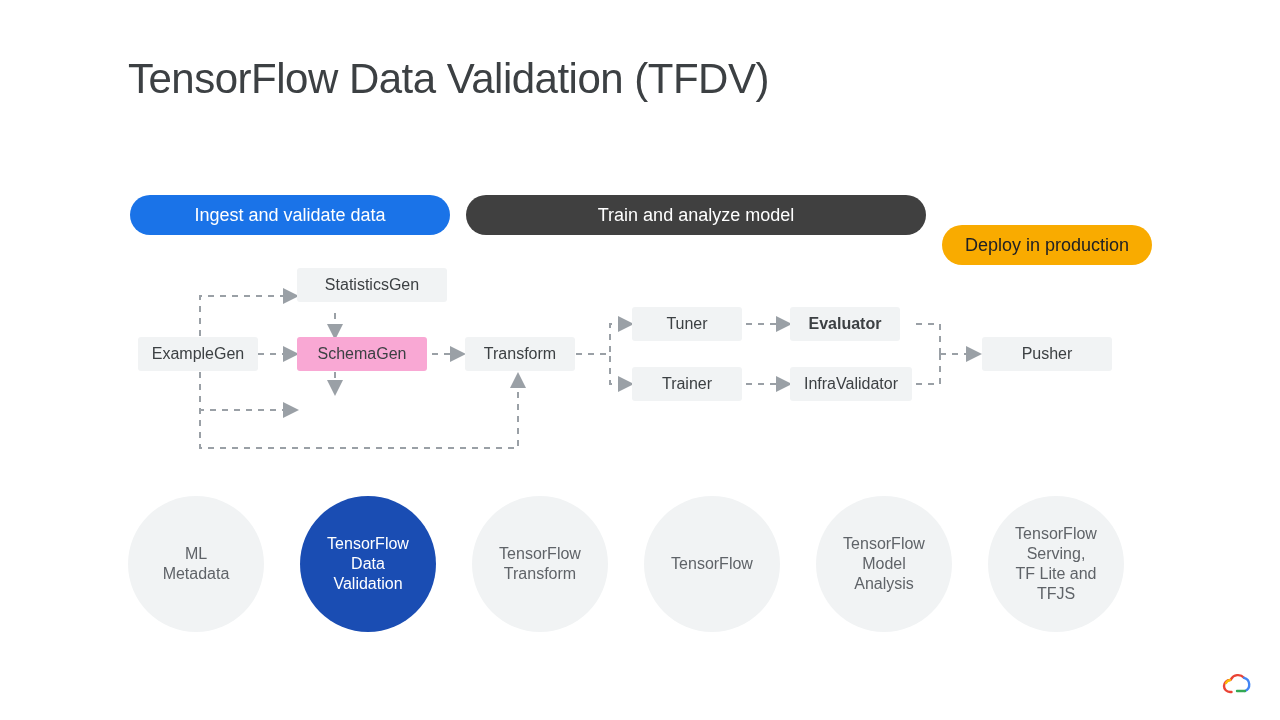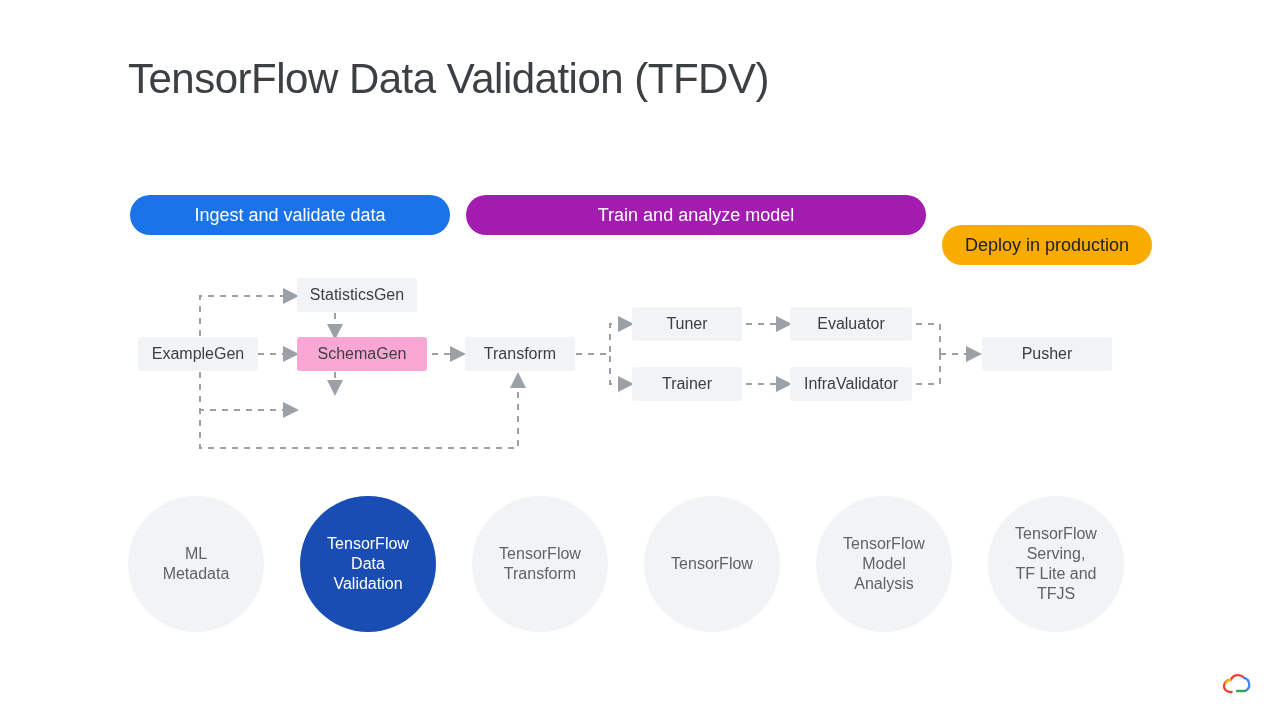--- a/index.html
+++ b/index.html
@@ -1,21 +1,21 @@
 <!DOCTYPE html>
 <html><head>
 <meta charset="utf-8">
 <style>
   * { box-sizing: border-box; margin: 0; padding: 0; }
   html, body { width: 1280px; height: 720px; background: #fff; font-family: "Google Sans", "Segoe UI", Arial, sans-serif; color: #3c4043; }
   .slide { position: relative; width: 1280px; height: 720px; }
   .title { position: absolute; left: 128px; top: 55px; font-size: 42px; font-weight: 400; color: #3c4043; letter-spacing: -0.5px; }
   .pill { position: absolute; height: 40px; border-radius: 20px; display: flex; align-items: center; justify-content: center; font-size: 18px; font-weight: 500; }
   .pill-blue   { background: #1a73e8; color: #fff; }
-  .pill-green  { background: #a21caf; color: #fff; }
+  .pill-green  { background: #404040; color: #fff; }
   .pill-yellow { background: #f9ab00; color: #202124; margin-top: 30px; }
   .box { position: absolute; background: #f1f3f4; color: #3c4043; font-size: 16px; height: 34px; border-radius: 3px; display: flex; align-items: center; justify-content: center; padding: 0 12px; }
   .box.hl { background: #f9a8d4; }
   .circle { position: absolute; width: 136px; height: 136px; border-radius: 50%; background: #f1f3f4; color: #5f6368; display: flex; align-items: center; justify-content: center; text-align: center; font-size: 16px; line-height: 1.25; padding: 10px; }
   .circle.active { background: #1a4db3; color: #fff; }
   svg.flow { position: absolute; left: 0; top: 0; width: 1280px; height: 720px; pointer-events: none; }
   .logo { position: absolute; right: 28px; bottom: 22px; }
 </style>
 </head>
 <body>
@@ -61,36 +61,36 @@
 
       <path d="M916 324 L940 324 L940 354"></path>
       <path d="M916 384 L940 384 L940 354"></path>
       <path d="M940 354 L978 354" marker-end="url(#ahead)"></path>
     </g>
   </svg>
 
   <div class="box" style="left:138px; top:337px; width:120px;">
       <span>ExampleGen</span>
     </div>
-  <div class="box" style="left:297px; top:278px; width:120px;">
+  <div class="box" style="left:297px; top:268px; width:150px;">
       <span>StatisticsGen</span>
     </div>
   <div class="box hl" style="left:297px; top:337px; width:130px;">
       <span>SchemaGen</span>
     </div>
   <div class="box" style="left:465px; top:337px; width:110px;">
       <span>Transform</span>
     </div>
   <div class="box" style="left:632px; top:307px; width:110px;">
       <span>Tuner</span>
     </div>
   <div class="box" style="left:632px; top:367px; width:110px;text-align:right;">
       <span>Trainer</span>
     </div>
-  <div class="box" style="left:790px; top:307px; width:122px;">
+  <div class="box" style="left:790px; top:307px; width:110px;font-weight:bold;">
       <span>Evaluator</span>
     </div>
   <div class="box" style="left:790px; top:367px; width:122px;">
       <span>InfraValidator</span>
     </div>
   <div class="box" style="left:982px; top:337px; width:130px;">
       <span>Pusher</span>
     </div>
 
   <div class="circle" style="left:128px; top:496px;">

